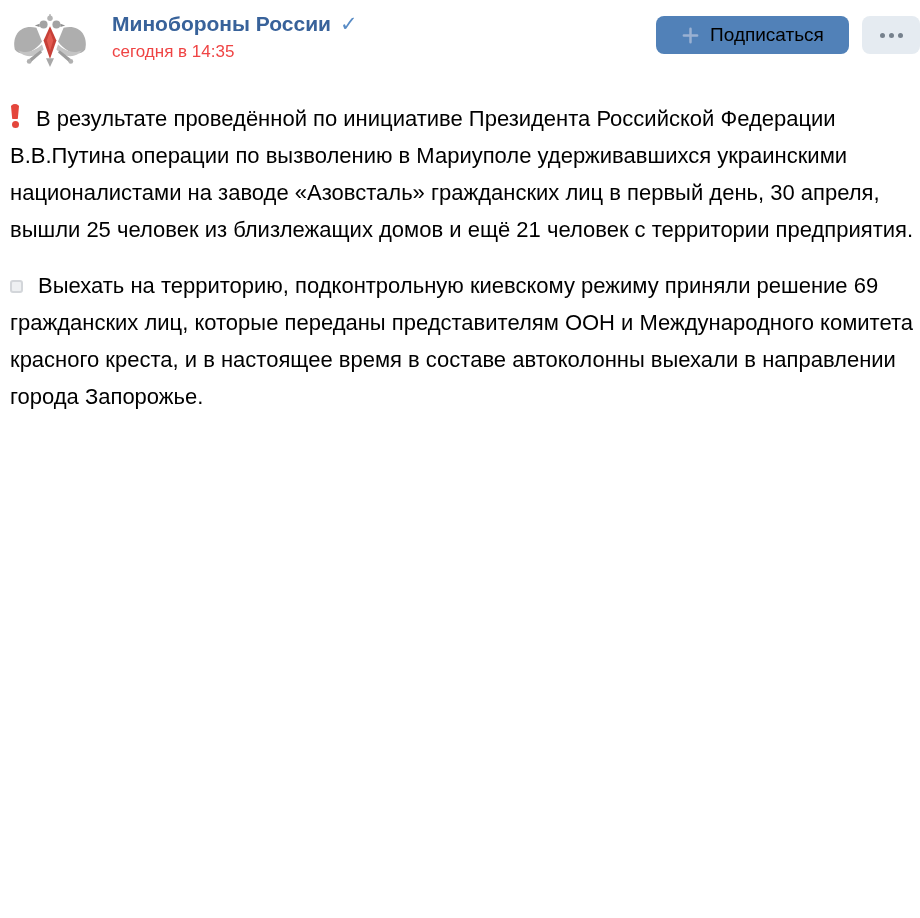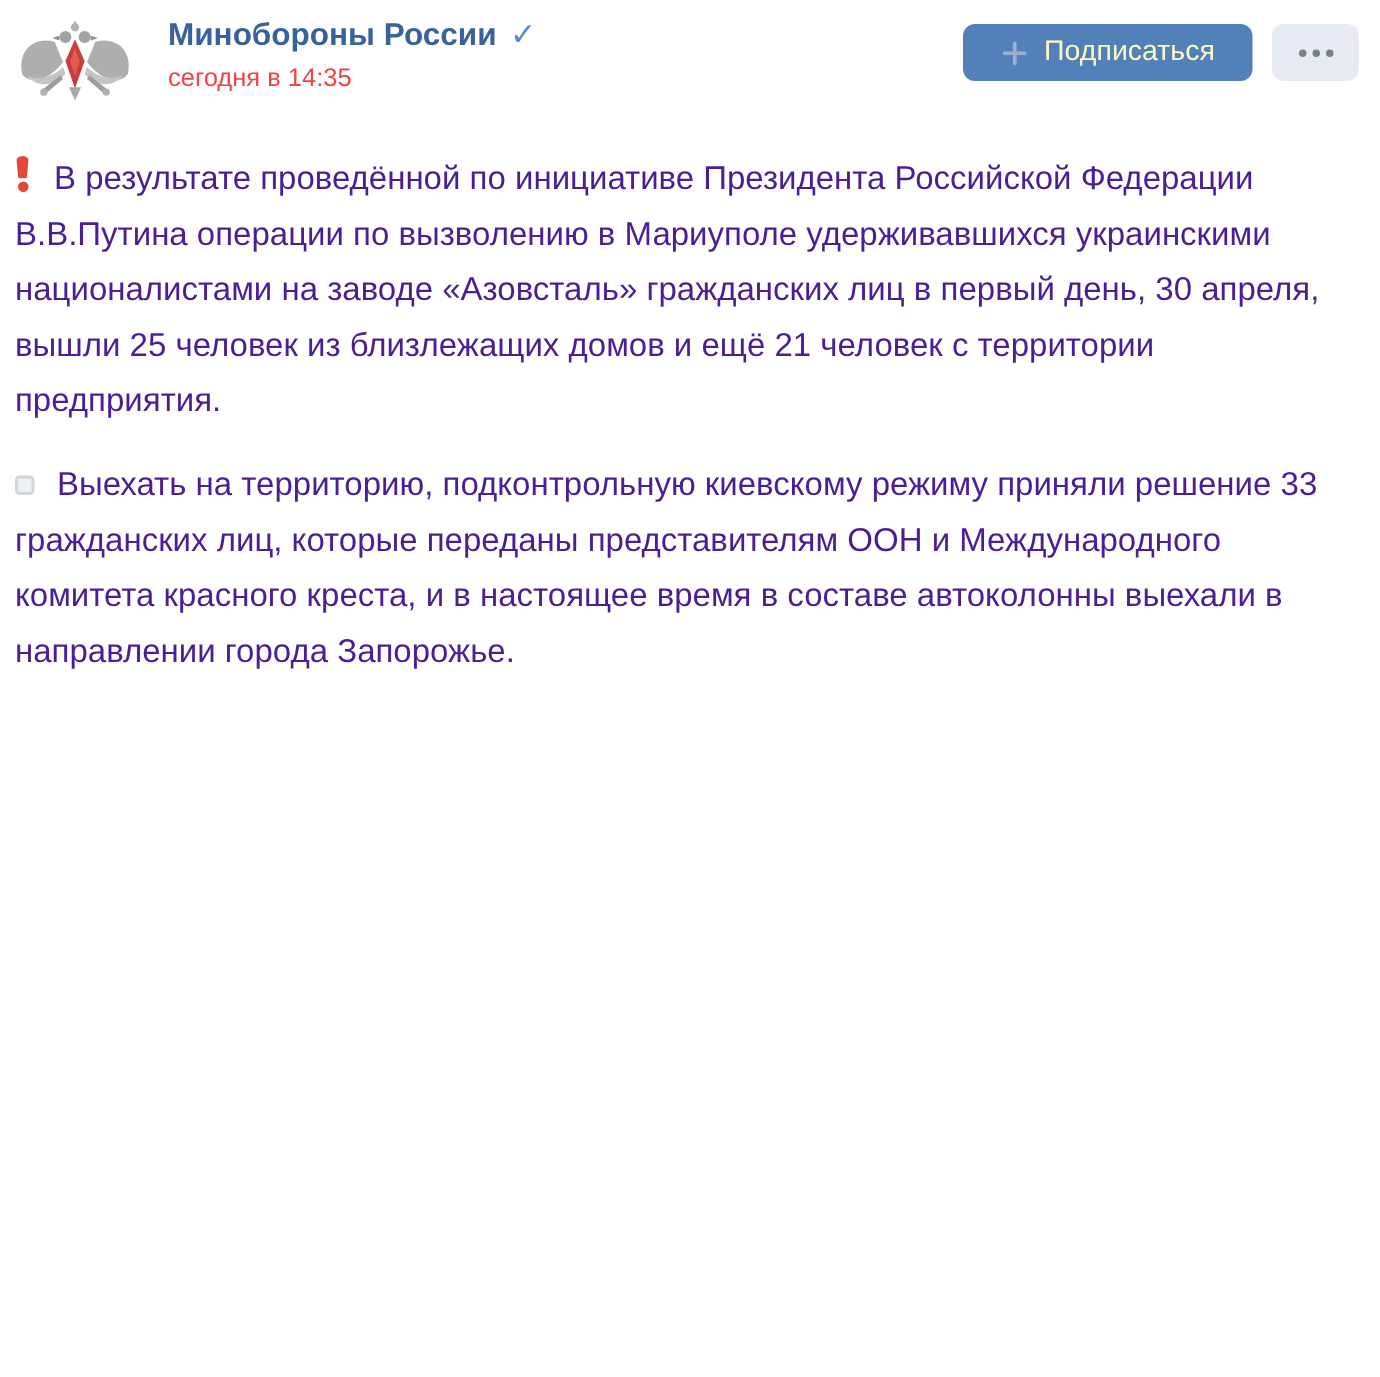--- a/index.html
+++ b/index.html
@@ -1,21 +1,21 @@
 <!DOCTYPE html>
 <html lang="ru"><head>
 <meta charset="utf-8">
 <style>
   html,body{margin:0;padding:0;background:#ffffff;}
   body{
     width:920px;height:918px;overflow:hidden;
     font-family:"Liberation Sans","DejaVu Sans",sans-serif;
     color:#222;
   }
-  .post{padding:10px 14px 0 10px;}
+  .post{padding:10px 0 0 10px;}
 
   
   .header{display:flex;align-items:flex-start;}
   .avatar{
     width:80px;height:62px;flex:0 0 auto;margin-top:2px;
     display:flex;align-items:center;justify-content:center;cursor:pointer;
   }
   .head-text{margin-left:22px;padding-top:2px;}
   .group-line{display:flex;align-items:center;gap:9px;}
   .group-name{
@@ -24,33 +24,33 @@
   .verified{
     color:#588bc5;font-size:21px;font-weight:700;line-height:20px;
   }
   .timestamp{
     margin-top:6px;font-size:17px;color:#ef4444;cursor:pointer;line-height:20px;
   }
   .head-actions{margin-left:auto;display:flex;gap:13px;padding-top:6px;}
   .subscribe-btn{
     display:flex;align-items:center;justify-content:center;gap:10px;
     width:193px;height:38px;border:none;border-radius:8px;
-    background:#5181b8;color:#fef9c3;font-size:19px;font-weight:500;
+    background:#5181b8;color:#000000;font-size:19px;font-weight:500;
     font-family:inherit;cursor:pointer;
   }
   .plus-icon{display:inline-flex;}
   .more-btn{
     width:58px;height:38px;border:none;border-radius:8px;
     background:#e5ebf1;cursor:pointer;
     display:flex;align-items:center;justify-content:center;gap:4px;
   }
   .more-btn .dot{width:5px;height:5px;border-radius:50%;background:#76818d;}
 
   
-  .post-text{margin-top:26px;font-size:22px;line-height:37px;color:#4c1d95;}
+  .post-text{margin-top:26px;font-size:22px;line-height:37px;color:#000000;}
   .para{margin:0 0 19px 0;}
   .para:last-child{margin-bottom:0;}
   .marker{display:inline-block;vertical-align:baseline;}
 
   .marker-square{
     width:13px;height:13px;border-radius:3px;margin-right:15px;
     background:#eef0f2;border:2px solid #d3d6da;box-sizing:border-box;
     position:relative;top:0px;
   }
   .marker-excl{
@@ -124,18 +124,18 @@
 
   <div class="post-text">
   <div class="para">
     <span class="marker marker-excl"><span class="excl-bar"></span><span class="excl-dot"></span></span><span class="para-text">В результате проведённой по инициативе Президента Российской Федерации В.В.Путина операции по вызволению в Мариуполе удерживавшихся украинскими националистами на заводе «Азовсталь» гражданских лиц в первый день, 30 апреля, вышли 25 человек из близлежащих домов и ещё 21 человек с территории предприятия.</span>
   </div>
 
 
 
 
   <div class="para">
-    <span class="marker marker-square"></span><span class="para-text">Выехать на территорию, подконтрольную киевскому режиму приняли решение 33 гражданских лиц, которые переданы представителям ООН и Международного комитета красного креста, и в настоящее время в составе автоколонны выехали в направлении города Запорожье.</span>
+    <span class="marker marker-square"></span><span class="para-text">Выехать на территорию, подконтрольную киевскому режиму приняли решение 69 гражданских лиц, которые переданы представителям ООН и Международного комитета красного креста, и в настоящее время в составе автоколонны выехали в направлении города Запорожье.</span>
   </div>
 
 </div>
 
 </div>
 
 </body></html>

